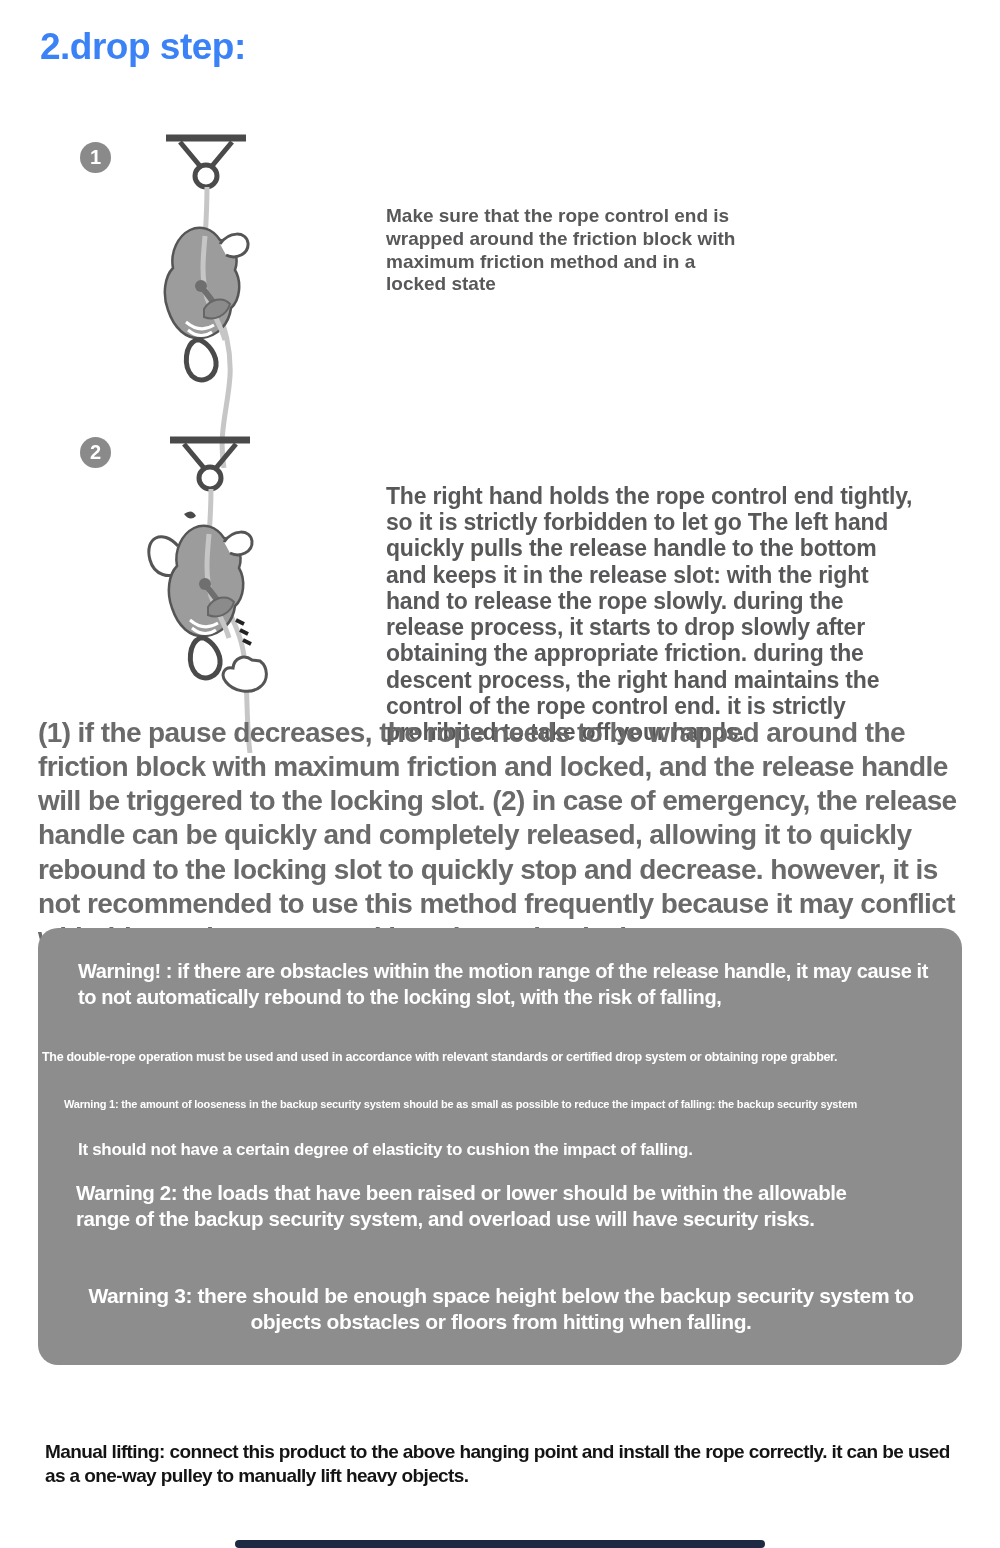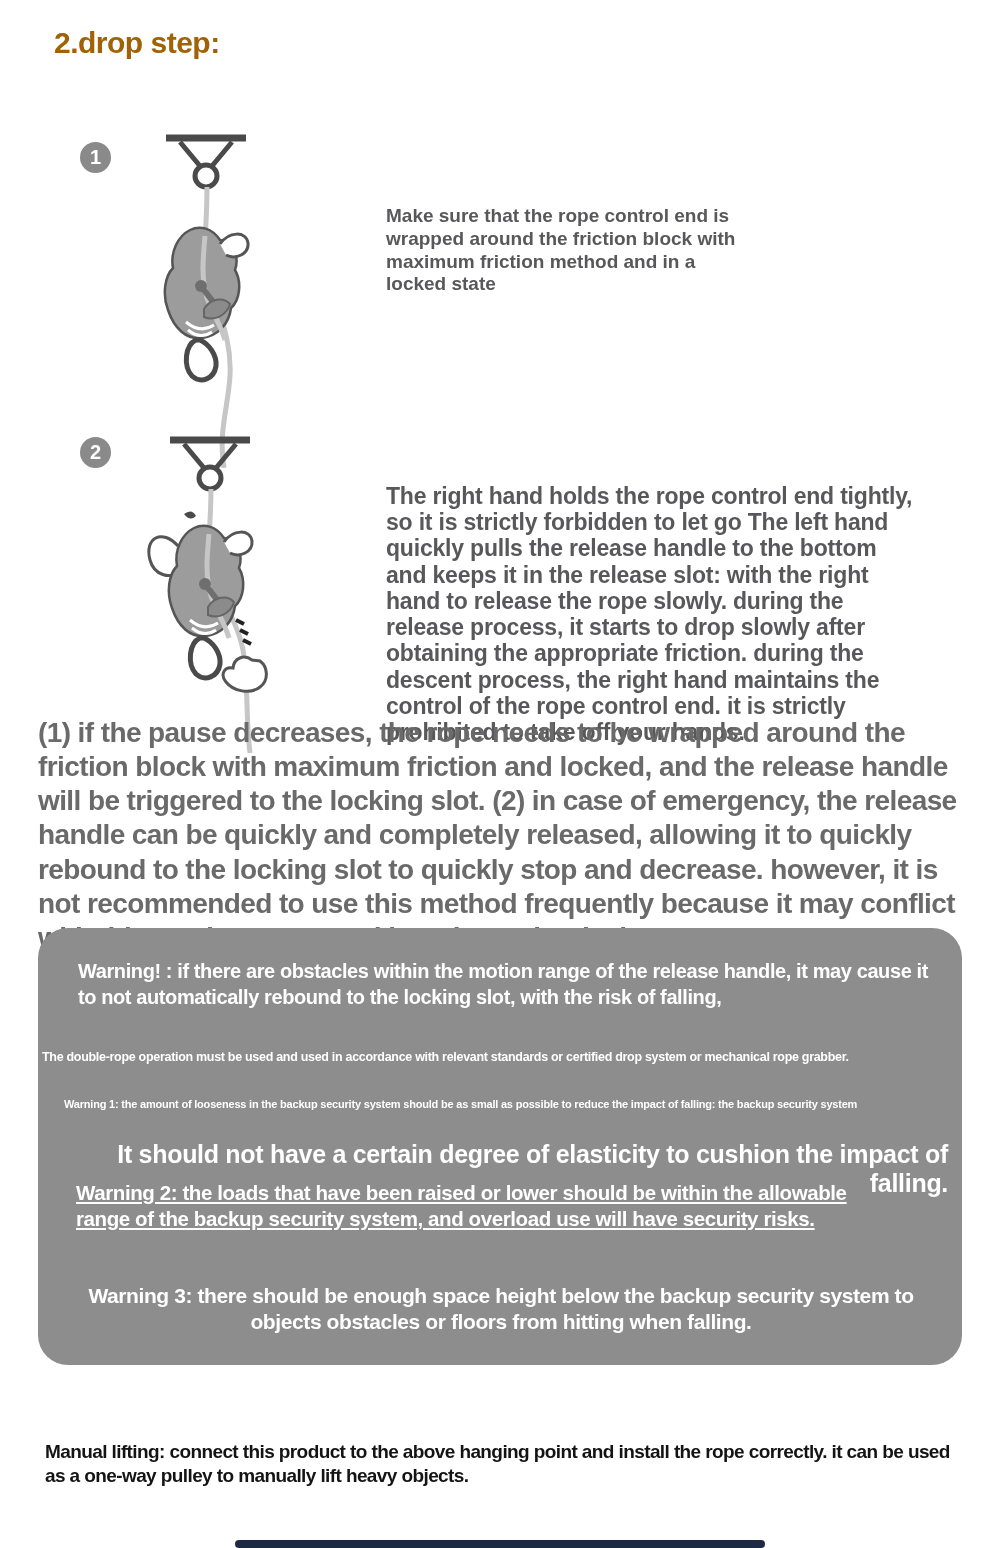--- a/index.html
+++ b/index.html
@@ -1,40 +1,40 @@
 <!DOCTYPE html>
 <html><head>
 <meta charset="utf-8">
 <style>
   html,body{margin:0;padding:0;background:#ffffff;}
   .page{position:relative;width:1000px;height:1548px;background:#ffffff;overflow:hidden;
         font-family:"Liberation Sans",sans-serif;}
-  .title{position:absolute;left:54px;top:26px;font-size:30px;font-weight:bold;
-         color:#a16207;letter-spacing:-0.5px;}
+  .title{position:absolute;left:40px;top:26px;font-size:37px;font-weight:bold;
+         color:#3b82f6;letter-spacing:-0.5px;}
   .badge{position:absolute;width:31px;height:31px;border-radius:50%;background:#8a8a8a;
          color:#fff;font-size:20px;font-weight:bold;display:flex;align-items:center;
          justify-content:center;}
   .badge1{left:80px;top:142px;}
   .badge2{left:80px;top:437px;}
   .illus{position:absolute;}
   .illus1{left:128px;top:128px;}
   .illus2{left:128px;top:428px;}
   .caption{position:absolute;font-weight:bold;color:#58585a;margin-left:18px;}
   .caption1{left:368px;top:205px;width:368px;font-size:19px;line-height:1.2;}
   .caption2{left:368px;top:483px;width:532px;font-size:23px;line-height:1.14;letter-spacing:-0.2px;}
   .body-par{position:absolute;left:38px;top:716px;width:928px;font-size:28px;font-weight:bold;
             color:#6a6a6a;line-height:1.22;letter-spacing:-0.6px;}
   .warning-box{position:absolute;left:38px;top:928px;width:924px;height:437px;background:#8d8d8d;
-               border-radius:30px;color:#ffffff;overflow:hidden;}
+               border-radius:20px;color:#ffffff;overflow:hidden;}
   .wline{position:absolute;font-weight:bold;}
   .w1{left:40px;top:30px;width:872px;font-size:20px;line-height:1.3;letter-spacing:-0.4px;}
   .w2{left:4px;top:122px;width:918px;font-size:12.5px;white-space:nowrap;letter-spacing:-0.3px;}
   .w3{left:26px;top:170px;width:906px;font-size:11px;white-space:nowrap;letter-spacing:-0.2px;}
-  .w4{left:40px;top:212px;width:870px;font-size:25px;letter-spacing:-0.3px;text-align:right;}
-  .w5{left:38px;top:252px;width:812px;font-size:20.5px;line-height:1.26;letter-spacing:-0.4px;text-decoration:underline;}
+  .w4{left:40px;top:212px;width:870px;font-size:17px;letter-spacing:-0.3px;}
+  .w5{left:38px;top:252px;width:812px;font-size:20.5px;line-height:1.26;letter-spacing:-0.4px;}
   .w6{left:32px;top:355px;width:862px;font-size:21px;line-height:1.22;text-align:center;letter-spacing:-0.4px;}
   .footer-par{position:absolute;left:45px;top:1440px;width:912px;font-size:19px;font-weight:bold;
               color:#141414;line-height:1.25;letter-spacing:-0.6px;}
   .bottom-bar{position:absolute;left:235px;top:1540px;width:530px;height:8px;background:#1e2a44;
               border-radius:4px;}
 </style>
 </head>
 <body>
 
 <div class="page">
@@ -100,21 +100,21 @@
     </g>
     <path d="M124 232 C 116 226, 106 230, 105 240 C 96 238, 92 247, 98 254 C 105 263, 122 267, 132 259 C 141 252, 140 239, 132 233 Z" fill="#ffffff" stroke="#555555" stroke-width="3"></path>
   </svg>
 
   <div class="caption caption2">The right hand holds the rope control end tightly, so it is strictly forbidden to let go The left hand quickly pulls the release handle to the bottom and keeps it in the release slot: with the right hand to release the rope slowly. during the release process, it starts to drop slowly after obtaining the appropriate friction. during the descent process, the right hand maintains the control of the rope control end. it is strictly prohibited to take off your hands.</div>
 
   <div class="body-par">(1) if the pause decreases, the rope needs to be wrapped around the friction block with maximum friction and locked, and the release handle will be triggered to the locking slot. (2) in case of emergency, the release handle can be quickly and completely released, allowing it to quickly rebound to the locking slot to quickly stop and decrease. however, it is not recommended to use this method frequently because it may conflict with this product, rope and hanging point devices.</div>
 
   <div class="warning-box">
     <div class="wline w1">Warning! : if there are obstacles within the motion range of the release handle, it may cause it to not automatically rebound to the locking slot, with the risk of falling,</div>
-    <div class="wline w2">The double-rope operation must be used and used in accordance with relevant standards or certified drop system or mechanical rope grabber.</div>
+    <div class="wline w2">The double-rope operation must be used and used in accordance with relevant standards or certified drop system or obtaining rope grabber.</div>
     <div class="wline w3">Warning 1: the amount of looseness in the backup security system should be as small as possible to reduce the impact of falling: the backup security system</div>
     <div class="wline w4">It should not have a certain degree of elasticity to cushion the impact of falling.</div>
     <div class="wline w5">Warning 2: the loads that have been raised or lower should be within the allowable range of the backup security system, and overload use will have security risks.</div>
     <div class="wline w6">Warning 3: there should be enough space height below the backup security system to objects obstacles or floors from hitting when falling.</div>
   </div>
 
   <div class="footer-par">Manual lifting: connect this product to the above hanging point and install the rope correctly. it can be used as a one-way pulley to manually lift heavy objects.</div>
 
   <div class="bottom-bar"></div>
 

